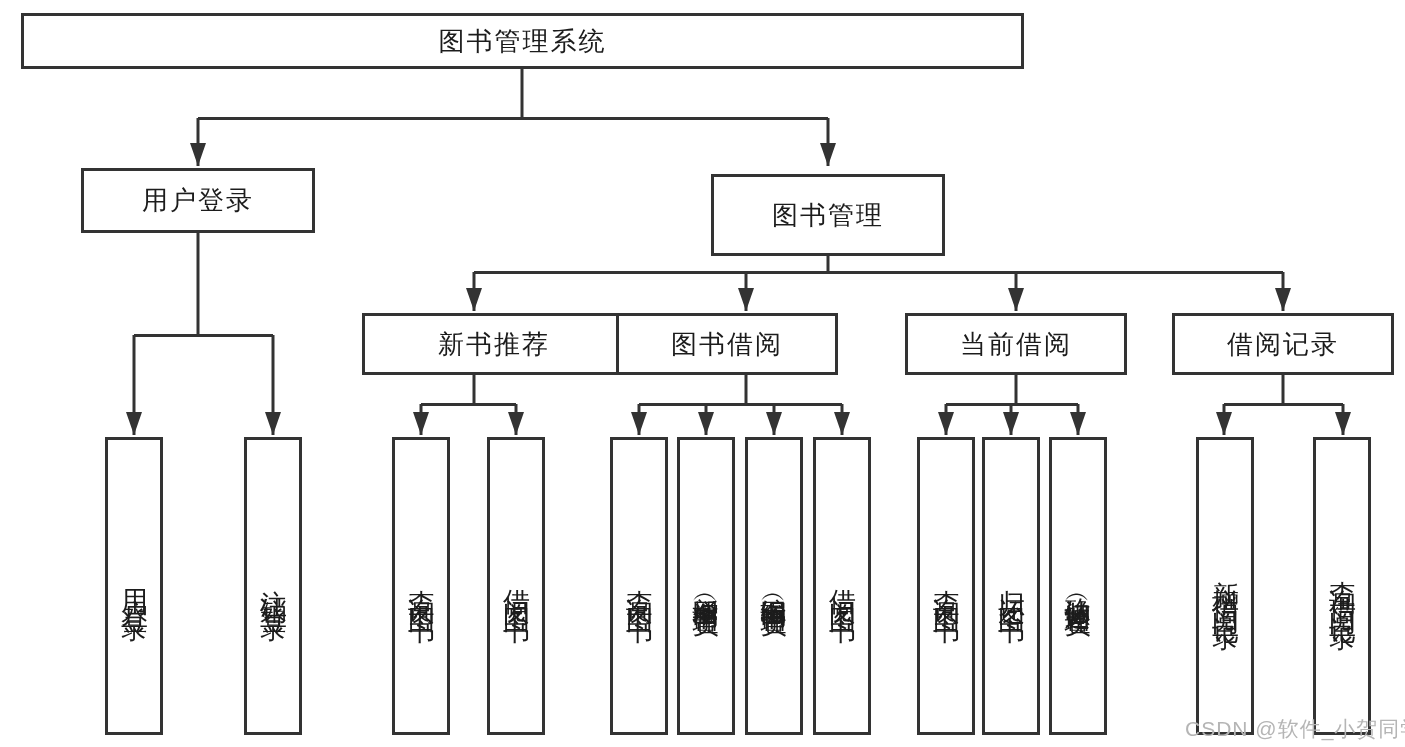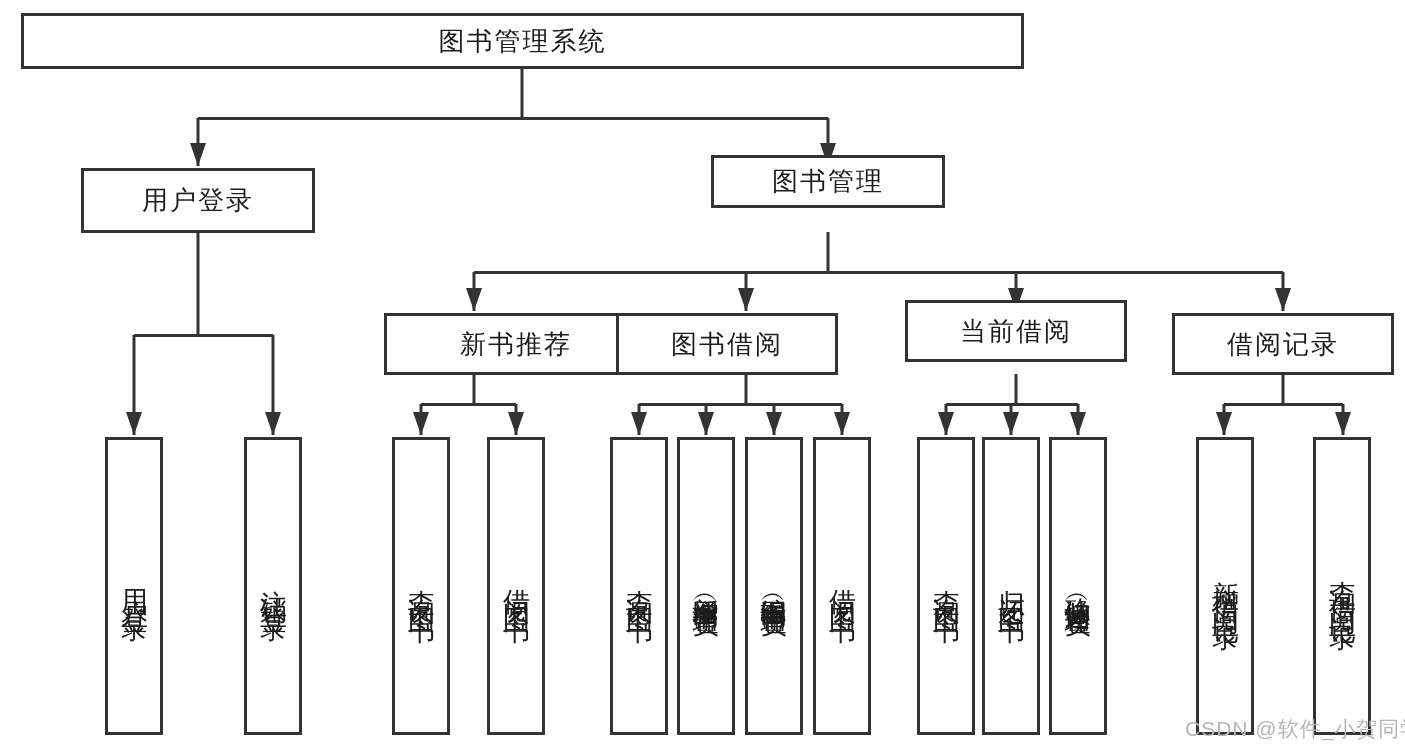--- a/index.html
+++ b/index.html
@@ -93,31 +93,31 @@
     </g>
   </svg>
 
   <div class="box lvl1" style="left:21px;top:13px;width:1003px;height:56px">
     <span class="hlabel">图书管理系统</span>
   </div>
 
   <div class="box" style="left:81px;top:168px;width:234px;height:65px">
     <span class="hlabel">用户登录</span>
   </div>
-  <div class="box" style="left:711px;top:155px;width:234px;height:53px">
+  <div class="box" style="left:711px;top:174px;width:234px;height:82px">
     <span class="hlabel">图书管理</span>
   </div>
 
-  <div class="box" style="left:384px;top:313px;width:264px;height:62px">
+  <div class="box" style="left:362px;top:313px;width:264px;height:62px">
     <span class="hlabel">新书推荐</span>
   </div>
   <div class="box" style="left:616px;top:313px;width:222px;height:62px">
     <span class="hlabel">图书借阅</span>
   </div>
-  <div class="box" style="left:905px;top:300px;width:222px;height:62px">
+  <div class="box" style="left:905px;top:313px;width:222px;height:62px">
     <span class="hlabel">当前借阅</span>
   </div>
   <div class="box" style="left:1172px;top:313px;width:222px;height:62px">
     <span class="hlabel">借阅记录</span>
   </div>
 
   <div class="box leaf" style="left:105px">
     <span class="vlabel">用户登录</span>
   </div>
   <div class="box leaf" style="left:244px">

